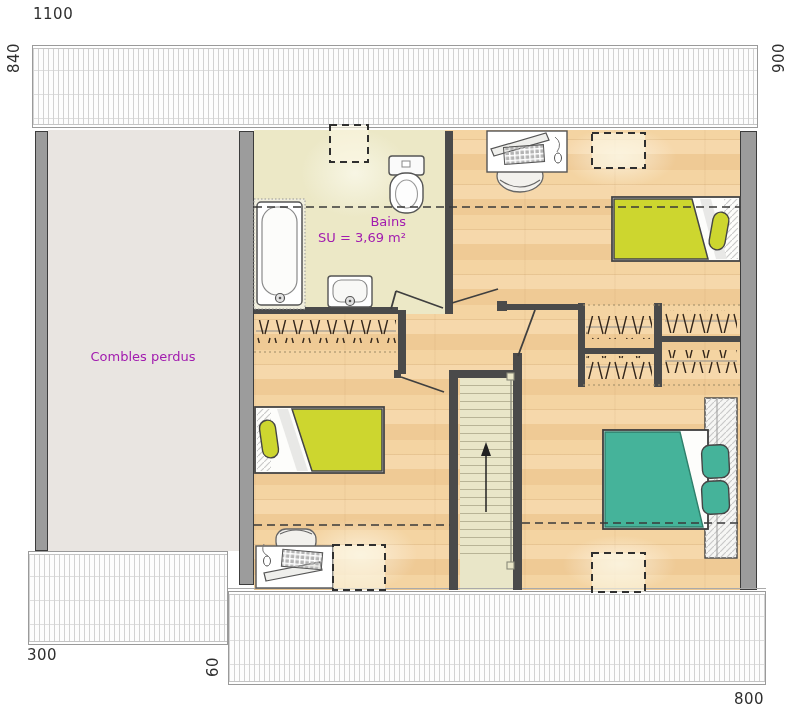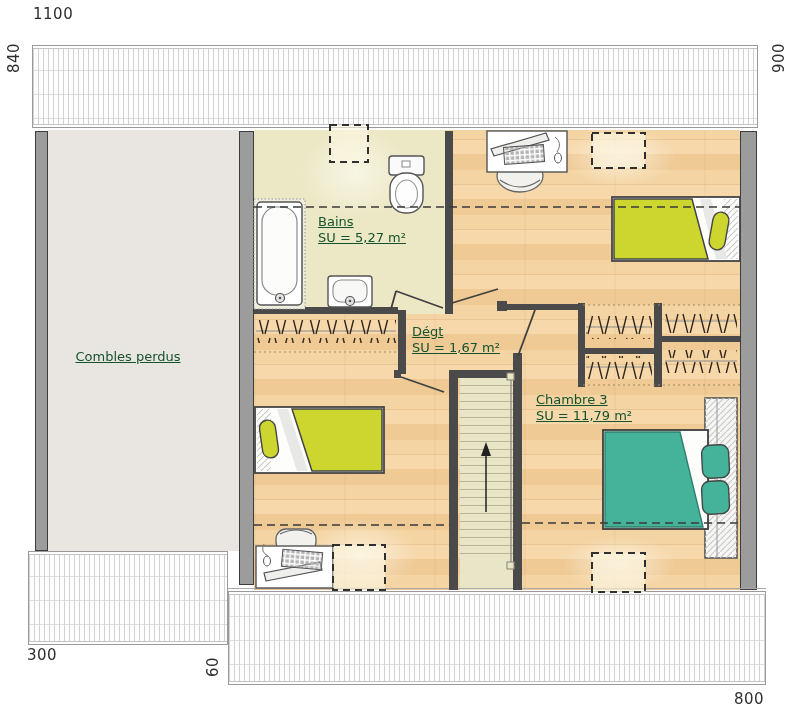--- a/index.html
+++ b/index.html
@@ -19,22 +19,22 @@
   
   .pillar{background:#9c9c9c;border:1.5px solid #3c3c3c;box-sizing:border-box;}
   
   .roof{background:
       repeating-linear-gradient(90deg,#d2d2d2 0 1px, rgba(0,0,0,0) 1px 5px),
       repeating-linear-gradient(180deg,#dedede 0 1px, rgba(0,0,0,0) 1px 24px),
       #fdfdfd;
       border:1px solid #9a9a9a;box-sizing:border-box;
       box-shadow:inset 0 2px 0 #ffffff, inset 0 3px 0 #c4c4c4, inset 0 -2px 0 #ffffff, inset 0 -3px 0 #c4c4c4;}
   
-  .room-label{transform:translate(-50%,-50%);text-align:left;font-size:13px;line-height:16px;
-              color:#14532d;white-space:nowrap;z-index:6;text-decoration:underline;}
+  .room-label{transform:translate(-50%,-50%);text-align:right;font-size:13px;line-height:16px;
+              color:#a21caf;white-space:nowrap;z-index:6;}
   .dim{font-size:15px;color:#2e2e2e;letter-spacing:.5px;z-index:6;white-space:nowrap;}
   .dim.vert{transform:translate(-50%,-50%) rotate(-90deg);}
   .edgeline{background:#aaaaaa;}
 </style>
 </head>
 <body>
 
 <div id="plan">
 
   <div class="abs dim" style="left:33px;top:5px;text-align:center;">1100</div>
@@ -209,29 +209,21 @@
     </g>
 
     <g stroke="#3f3f3f" stroke-width="1.8" fill="none">
       <path d="M396,291 L443,308 M396,291 L391,309"></path>
       <path d="M452,303 L498,289"></path>
       <path d="M518,356 L535,310"></path>
       <path d="M401,377 L444,392"></path>
     </g>
   </svg>
 
-  <div class="abs room-label" style="left:128px;top:357px;">
+  <div class="abs room-label" style="left:143px;top:357px;">
     <div>Combles perdus</div>
   </div>
   <div class="abs room-label" style="left:362px;top:230px;">
     <div>Bains</div>
-    <div>SU = 5,27 m²</div>
+    <div>SU = 3,69 m²</div>
   </div>
-  <div class="abs room-label" style="left:456px;top:340px;">
-    <div>Dégt</div>
-    <div>SU = 1,67 m²</div>
-  </div>
-  <div class="abs room-label" style="left:584px;top:408px;">
-    <div>Chambre 3</div>
-    <div>SU = 11,79 m²</div>
-  </div>
 
 </div>
 
 </body></html>

